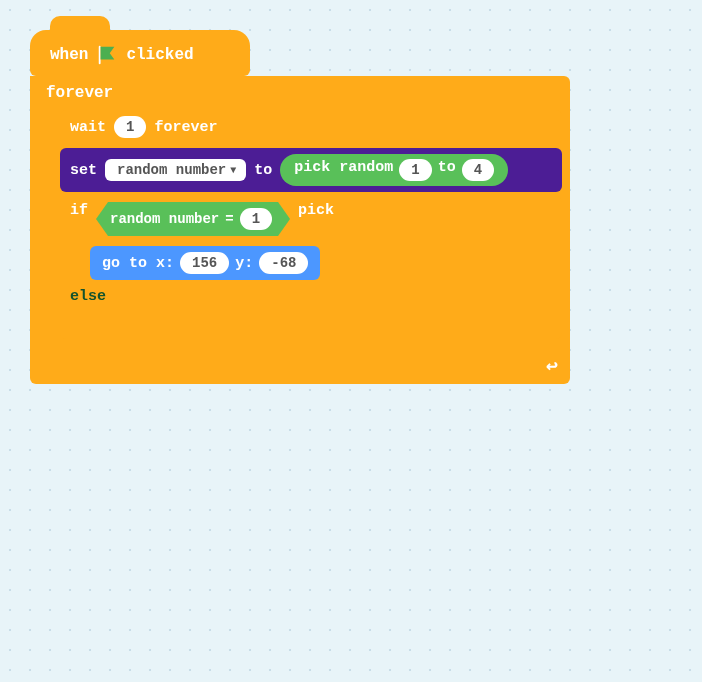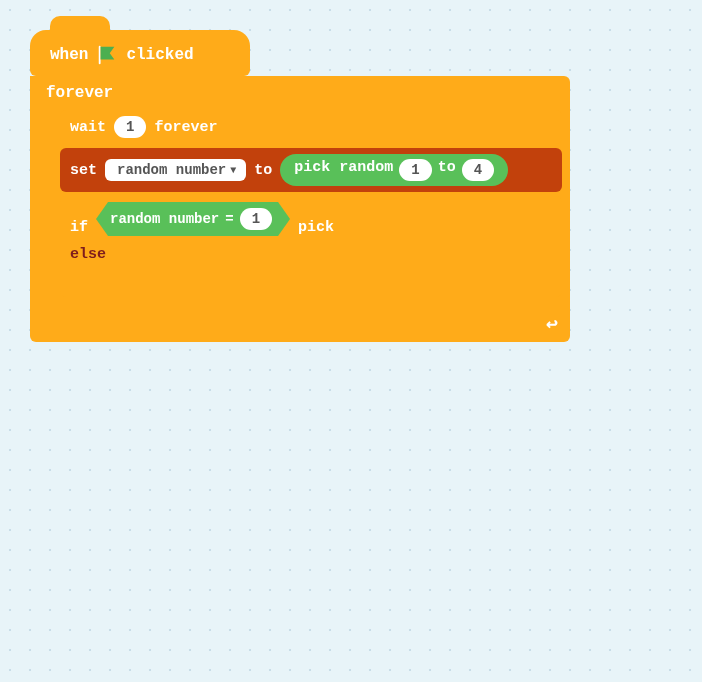--- a/index.html
+++ b/index.html
@@ -122,21 +122,21 @@
     
     .if-else-block {
       background: #FFAB19;
       border-radius: 6px;
       padding: 0;
       width: 100%;
     }
 
     .if-header {
       display: flex;
-      align-items: flex-end;
+      align-items: flex-start;
       gap: 8px;
       padding: 6px 10px;
       color: white;
       font-size: 15px;
       font-weight: bold;
     }
 
     
     .hexagon {
       background: #59C059;
@@ -166,21 +166,21 @@
       display: inline-flex;
       align-items: center;
       gap: 6px;
       color: white;
       font-size: 15px;
       font-weight: bold;
     }
 
     .else-header {
       padding: 4px 10px;
-      color: #7f1d1d;
+      color: #14532d;
       font-size: 15px;
       font-weight: bold;
     }
 
     .else-inner {
       margin-left: 30px;
       margin-right: 8px;
       min-height: 30px;
       padding: 4px 0;
     }
@@ -205,21 +205,21 @@
       display: flex;
       align-items: center;
       gap: 8px;
       color: white;
       font-size: 15px;
       font-weight: bold;
     }
 
     
     .set-row {
-      background: #c2410c;
+      background: #4c1d95;
       border-radius: 6px;
       padding: 6px 10px;
       display: flex;
       align-items: center;
       gap: 8px;
       color: white;
       font-size: 15px;
       font-weight: bold;
     }
 
@@ -275,20 +275,29 @@
             <span>if</span>
 
             <span class="hexagon">
               <span>random number</span>
               <span>=</span>
               <span class="oval">1</span>
             </span>
             <span>pick</span>
           </div>
 
+          <div class="if-inner">
+            
+            <div class="goto-block">
+              <span>go to x:</span>
+              <span class="oval">156</span>
+              <span>y:</span>
+              <span class="oval">-68</span>
+            </div>
+          </div>
 
           <div class="else-header">
             <span>else</span>
           </div>
 
           <div class="else-inner">
           </div>
 
         </div>
       </div>

